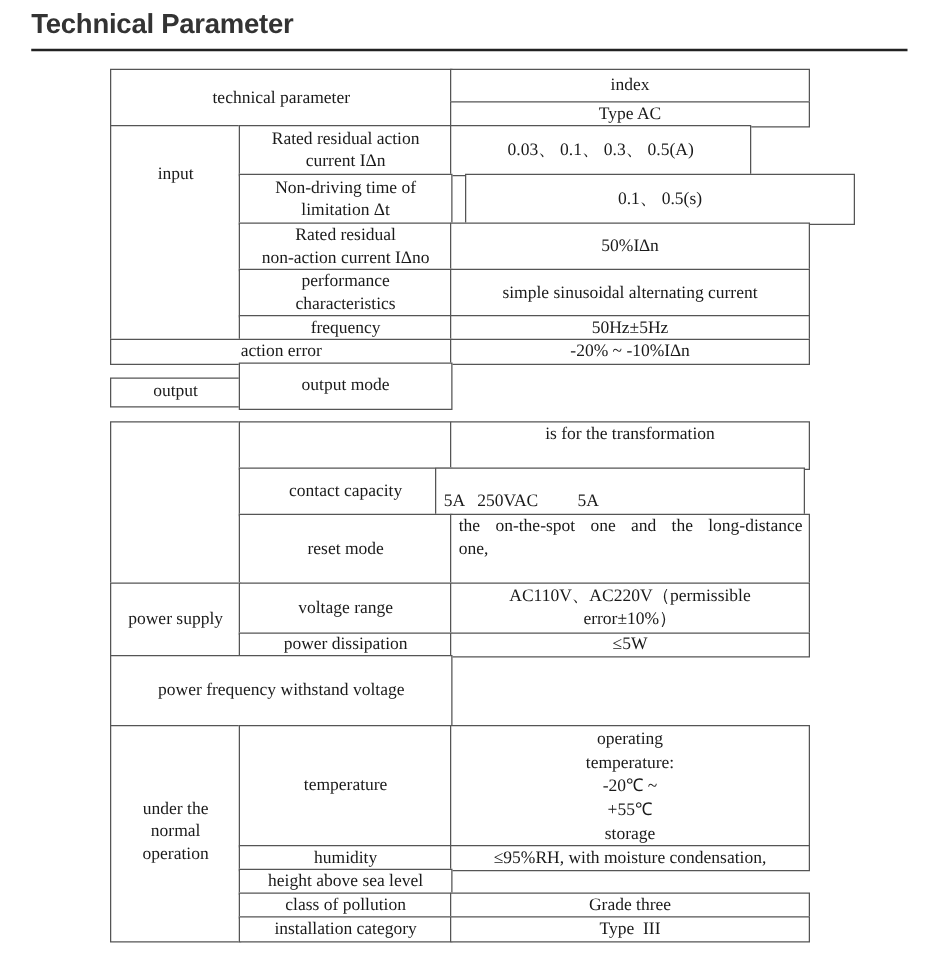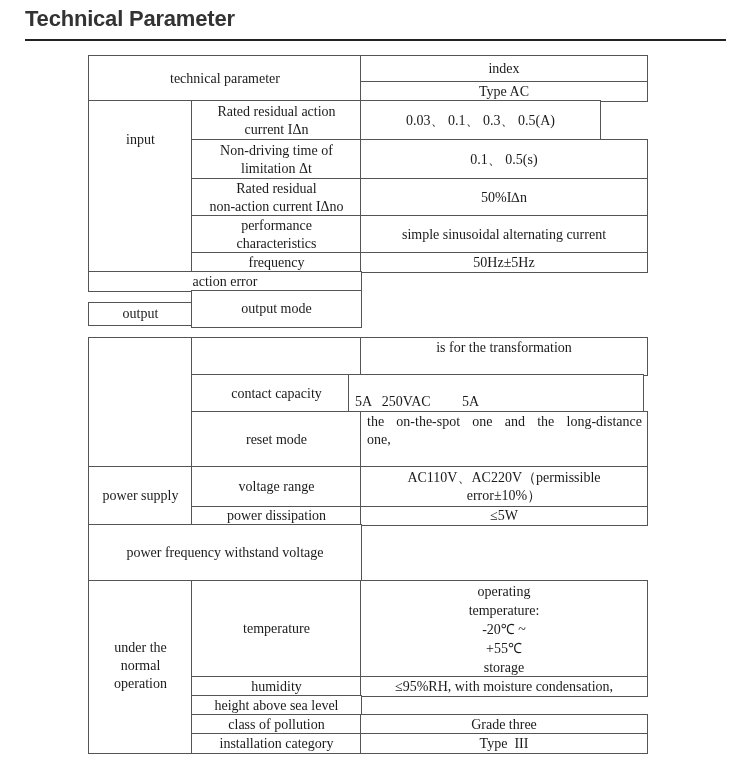--- a/index.html
+++ b/index.html
@@ -42,34 +42,35 @@
   <div class="cell" style="left:272px;top:26px;width:288px;height:21px;">Type AC</div>
 
   <div class="cell" style="left:0;top:45px;width:105px;height:173px;align-items:flex-start;padding-top:30px;">input</div>
 
   <div class="cell" style="left:103px;top:45px;width:171px;height:41px;">Rated residual action
 current IΔn</div>
   <div class="cell" style="left:272px;top:45px;width:241px;height:41px;">0.03、 0.1、 0.3、 0.5(A)</div>
 
   <div class="cell" style="left:103px;top:84px;width:171px;height:41px;">Non-driving time of
 limitation Δt</div>
-  <div class="cell" style="left:272px;top:84px;width:288px;height:41px;">0.1、 0.5(s)</div>
+  <div class="cell" style="left:284px;top:84px;width:312px;height:41px;">0.1、 0.5(s)</div>
 
   <div class="cell" style="left:103px;top:123px;width:171px;height:39px;">Rated residual
 non-action current IΔno</div>
   <div class="cell" style="left:272px;top:123px;width:288px;height:39px;">50%I∆n</div>
 
   <div class="cell" style="left:103px;top:160px;width:171px;height:39px;">performance
 characteristics</div>
   <div class="cell" style="left:272px;top:160px;width:288px;height:39px;">simple sinusoidal alternating current</div>
 
   <div class="cell" style="left:103px;top:197px;width:171px;height:21px;">frequency</div>
   <div class="cell" style="left:272px;top:197px;width:288px;height:21px;">50Hz±5Hz</div>
 
   <div class="cell" style="left:0;top:216px;width:274px;height:21px;">action error</div>
+  <div class="cell" style="left:272px;top:216px;width:288px;height:21px;">-20% ~ -10%I∆n</div>
 
   <div class="cell" style="left:0;top:219px;width:105px;height:24px;margin-top:28px;">output</div>
   <div class="cell" style="left:103px;top:235px;width:171px;height:38px;">output mode</div>
 </div>
 
 <div class="tbl" style="top:337px;height:417px;">
 
   <div class="cell" style="left:0;top:0;width:105px;height:131px;"></div>
   <div class="cell" style="left:103px;top:0;width:171px;height:39px;"></div>
   <div class="cell top" style="left:272px;top:0;width:288px;height:39px;padding-top:1px;">is for the transformation</div>

